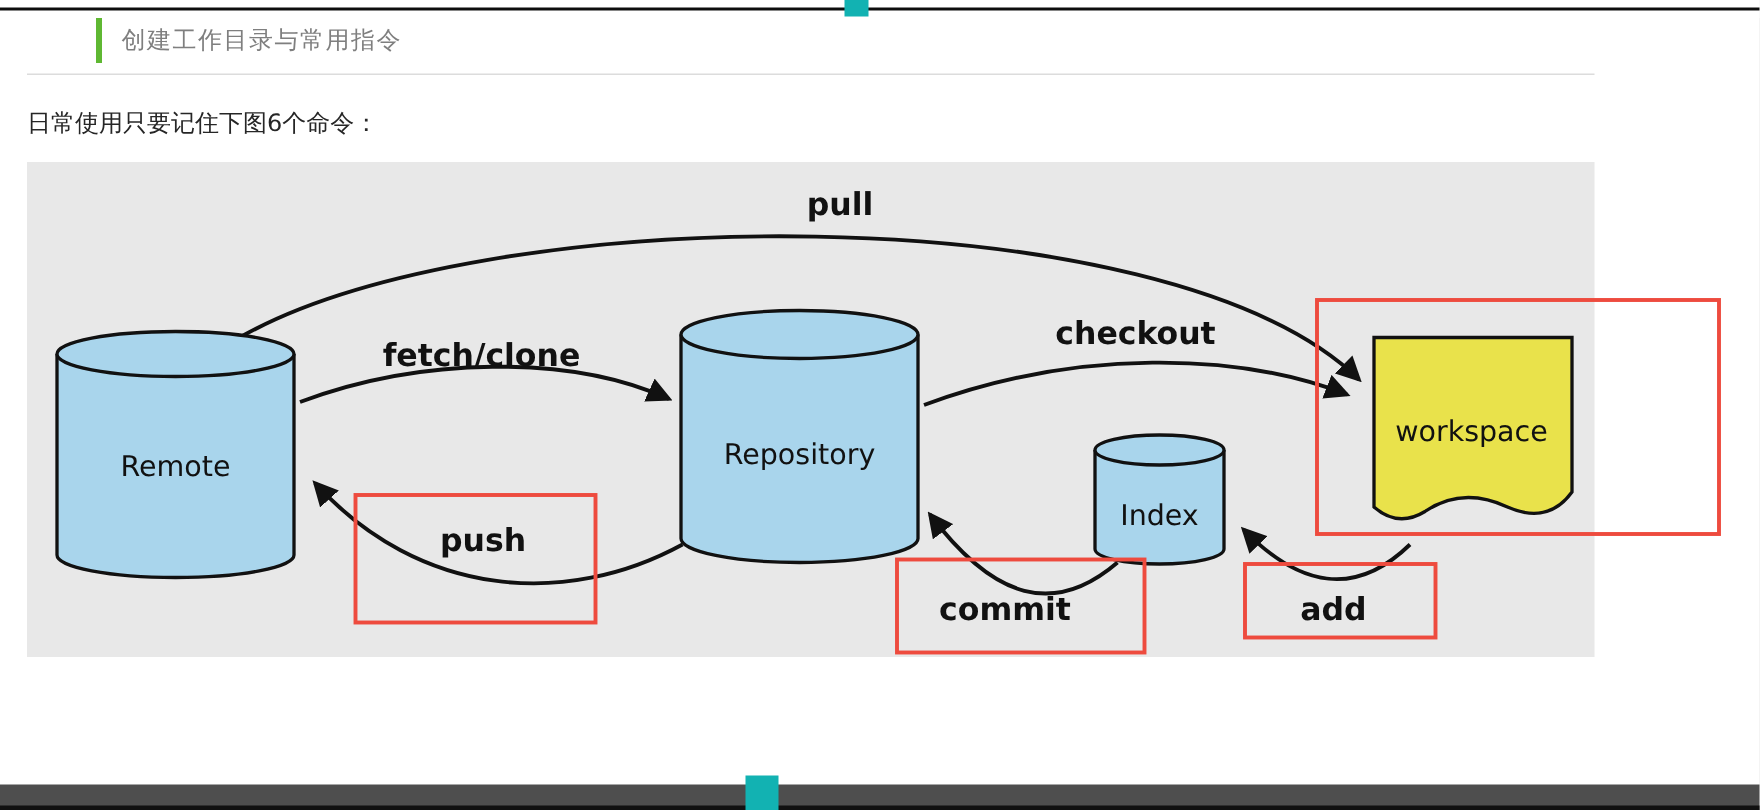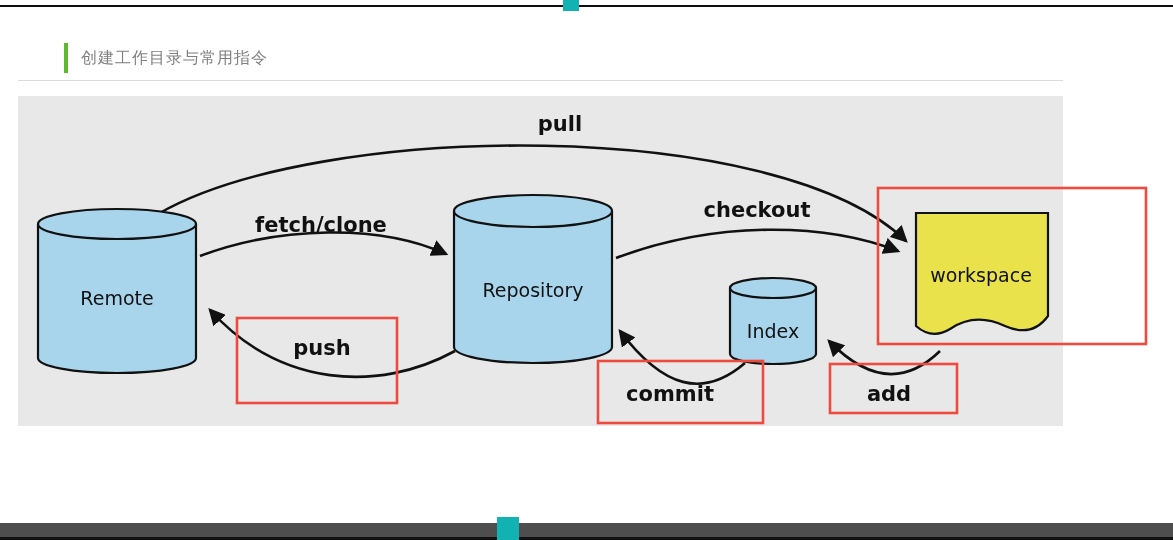--- a/index.html
+++ b/index.html
@@ -12,21 +12,21 @@
   }
 
   
   .top-strip { position: absolute; top: 0; left: 0; width: 100%; height: 12px; background: #fff; }
   .top-line  { position: absolute; top: 5px; left: 0; width: 100%; height: 2px; background: #0e0e0e; }
   .top-teal  { position: absolute; top: 0; left: 563px; width: 16px; height: 11px; background: #12b2b2; }
 
   
   .content { position: absolute; top: 12px; left: 18px; width: 1150px; }
 
-  .section-header { display: flex; align-items: center; margin-top: 31px; height: 30px; padding-left: 46px; }
+  .section-header { display: flex; align-items: center; margin-top: 0; height: 30px; padding-left: 46px; }
   .green-bar { width: 4px; height: 30px; background: #5fb832; flex: 0 0 auto; }
   .section-title { margin-left: 13px; font-size: 16px; font-weight: 400; color: #7f7f7f; letter-spacing: 1px; }
 
   .divider { width: 1045px; height: 0; border-bottom: 1px solid #dcdcdc; margin-top: 7px; }
 
   .para { width: 1045px; font-size: 16px; color: #262626; margin-top: 23px; line-height: 22px; }
   .para.second { margin-top: 21px; }
 
   .diagram-wrap { position: relative; margin-top: 15px; width: 1150px; height: 330px; }
   svg text { font-family: "DejaVu Sans", "Liberation Sans", sans-serif; }
@@ -47,20 +47,21 @@
 
 <div class="content">
 
   <div class="section-header">
     <span class="green-bar"></span>
     <h2 class="section-title">创建工作目录与常用指令</h2>
   </div>
 
   <div class="divider"></div>
 
+  <p class="para second">日常使用只要记住下图6个命令：</p>
 
   <div class="diagram-wrap">
     <svg width="1150" height="330" viewBox="0 0 1150 330">
       <defs>
         <marker id="arrow" viewBox="0 0 10 10" refX="8.5" refY="5" markerWidth="6.5" markerHeight="6.5" orient="auto">
           <path d="M0,0 L10,5 L0,10 Z" fill="#111"></path>
         </marker>
       </defs>
 
       <rect x="0" y="0" width="1045" height="330" fill="#e8e8e8"></rect>

